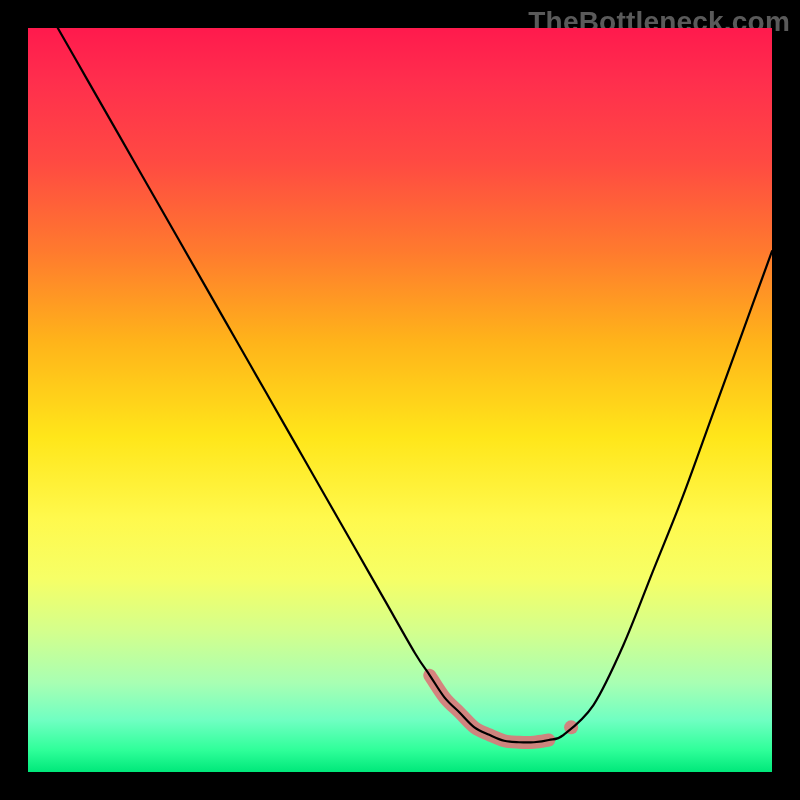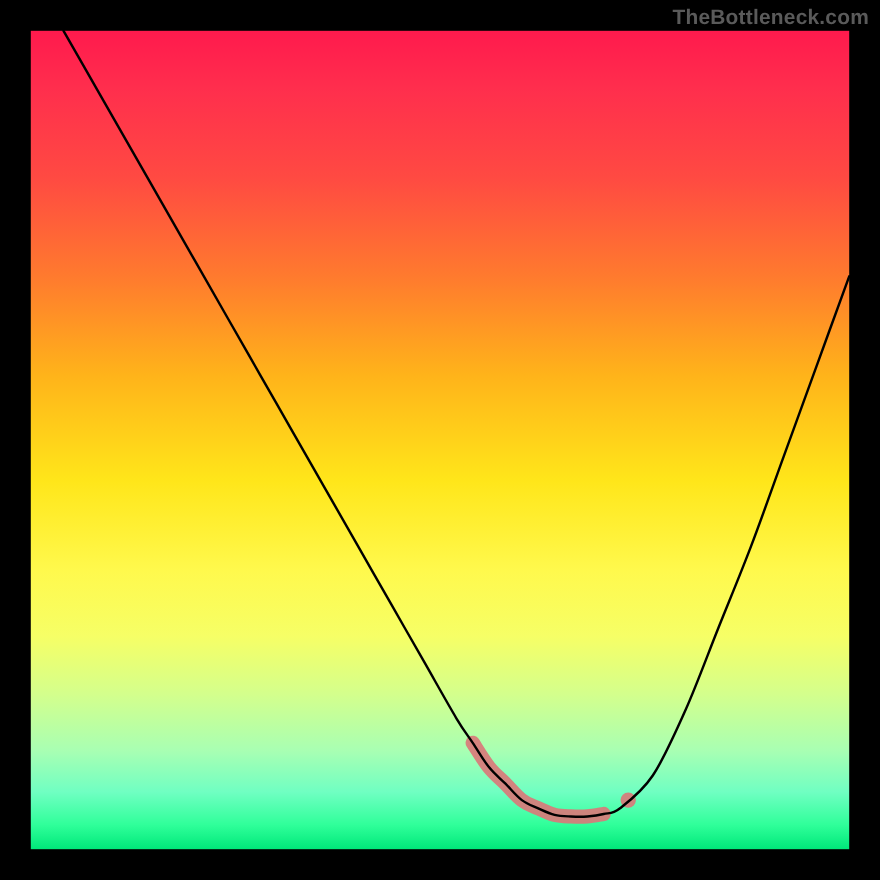--- a/index.html
+++ b/index.html
@@ -29,21 +29,21 @@
       #a8ffb3 88%,
       #70ffc2 93%,
       #30ff9a 97%,
       #00e87a 100%);
   }
   .watermark {
     position: absolute;
     top: 6px;
     right: 10px;
     font-family: Arial, Helvetica, sans-serif;
-    font-size: 19px;
+    font-size: 28px;
     font-weight: 600;
     color: #5a5a5a;
     letter-spacing: 0.2px;
     user-select: none;
   }
   svg.curve {
     position: absolute;
     left: 0; top: 0;
     width: 744px; height: 744px;
     overflow: visible;

